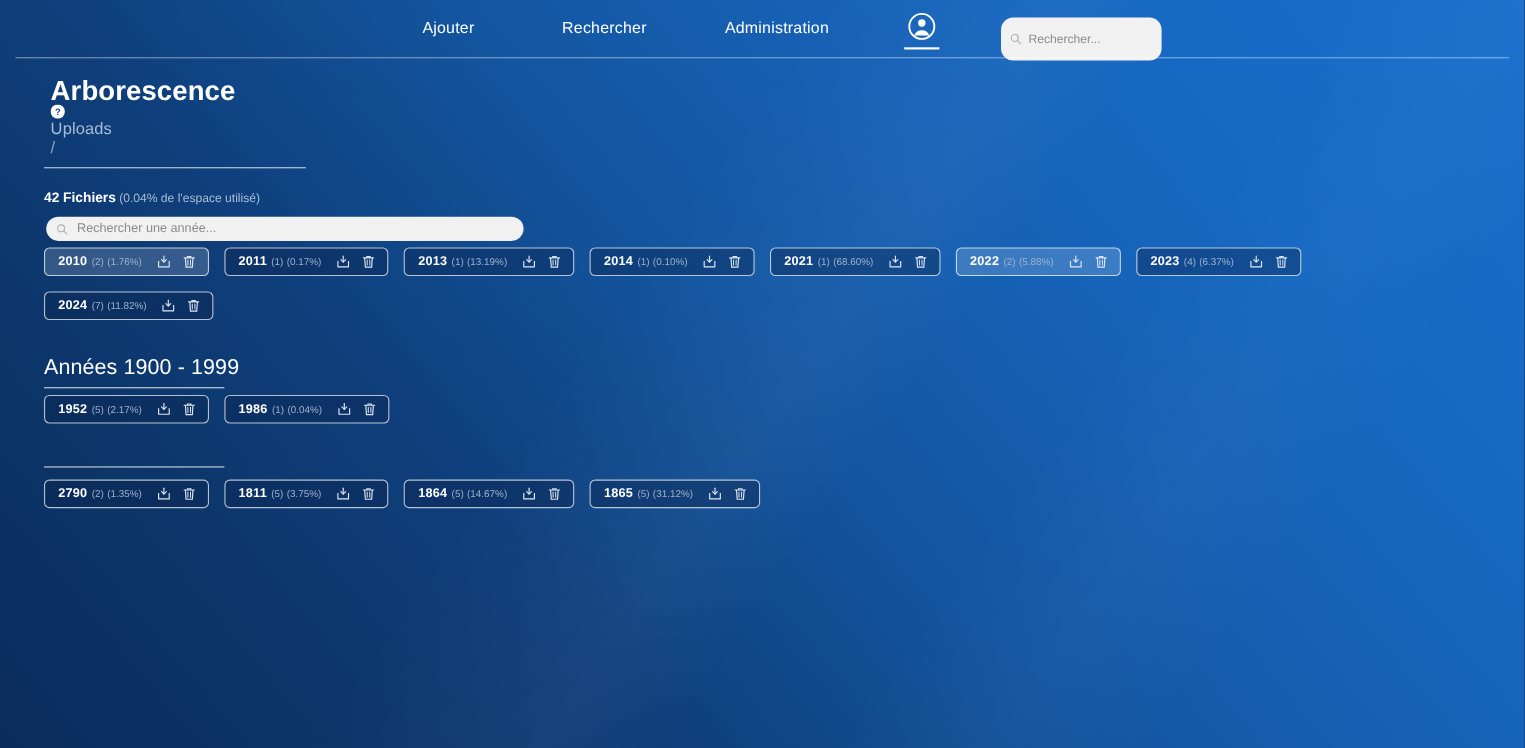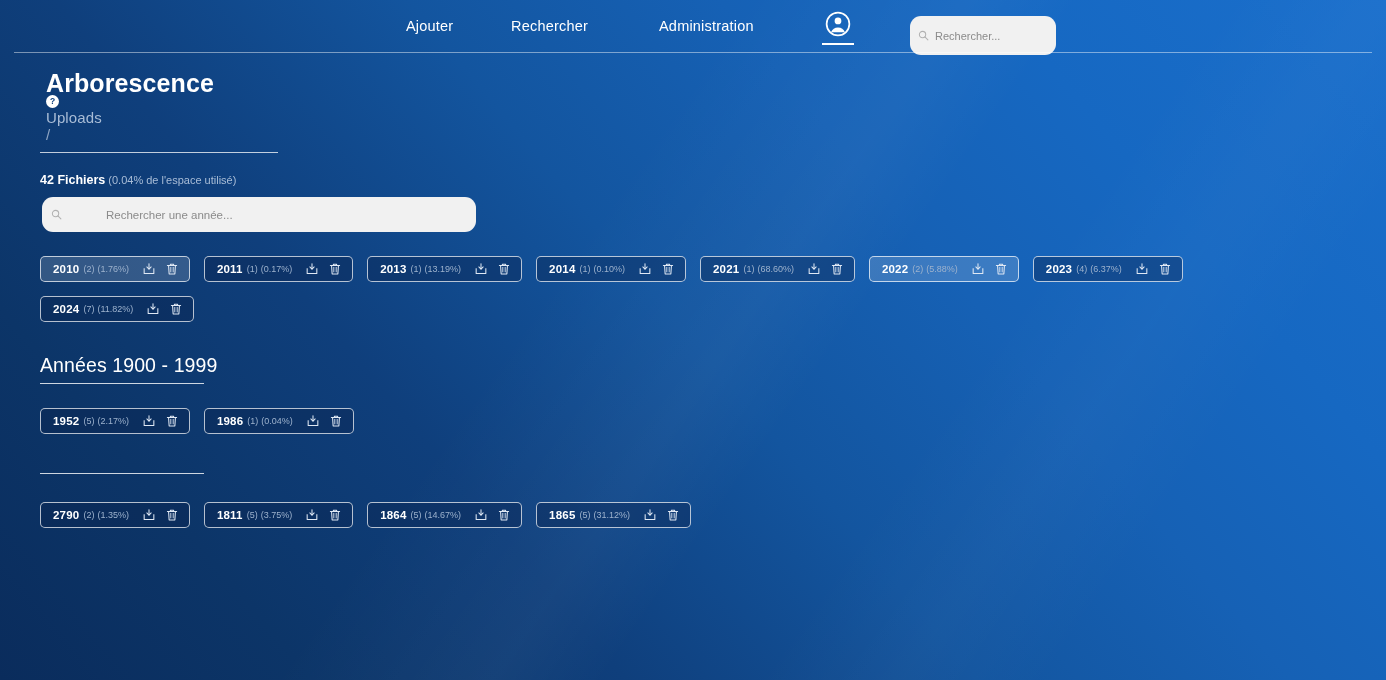--- a/index.html
+++ b/index.html
@@ -84,21 +84,21 @@
   .nav-link {
     position: absolute;
     top: 18px;
     color: #ffffff;
     font-size: 14.5px;
     letter-spacing: .2px;
     text-decoration: none;
     white-space: nowrap;
     cursor: pointer;
   }
-  .nav-link.l1 { left: 406px; }
+  .nav-link.l1 { left: 384px; }
   .nav-link.l2 { left: 511px; }
   .nav-link.l3 { left: 659px; }
 
   .avatar-wrap {
     position: absolute;
     left: 820px;
     top: 11px;
     width: 36px;
     height: 34px;
     cursor: pointer;
@@ -197,28 +197,27 @@
   .files-count { font-weight: bold; }
   .files-sub {
     color: #a9bdd7;
     font-size: 11px;
     margin-left: 3px;
   }
 
   .year-search {
     margin: 10px 0 0 42px;
     width: 434px;
-    height: 35px;
+    height: 22px;
     background: #f1f1f1;
     border-radius: 11px;
     display: flex;
     align-items: center;
     padding-left: 9px;
     cursor: text;
-    gap: 36px;
   }
   .year-search .mag { width: 11px; height: 11px; flex: 0 0 auto; opacity: .55; }
   .year-search .ph {
     margin-left: 8px;
     font-size: 11.5px;
     color: #8b8b8b;
   }
 
   
   .group { margin: 0 0 0 40px; }
@@ -234,21 +233,21 @@
     line-height: 1.15;
   }
   .group-rule {
     margin-top: 7px;
     height: 1px;
     width: 164px;
     background: rgba(255,255,255,0.8);
   }
 
   .chip-row {
-    margin-top: 24px;
+    margin-top: 6px;
     display: flex;
     flex-wrap: wrap;
     gap: 14px 14px;
     width: 1300px;
   }
 
   .chip {
     height: 26px;
     min-width: 0;
     border: 1px solid rgba(255,255,255,0.70);

